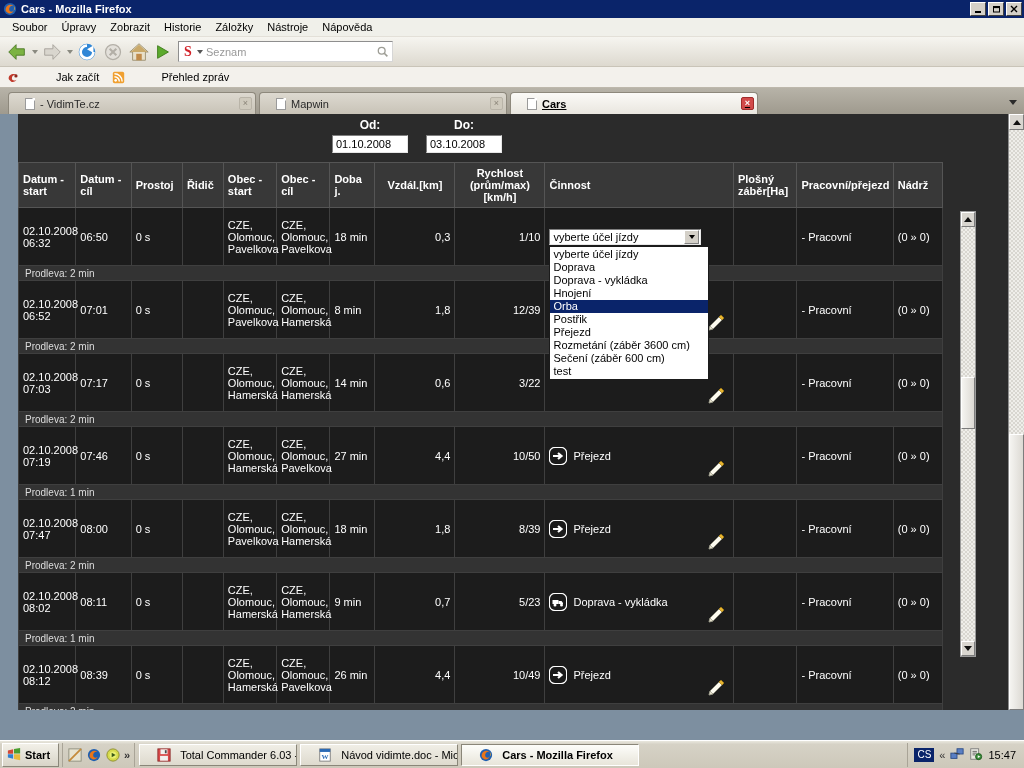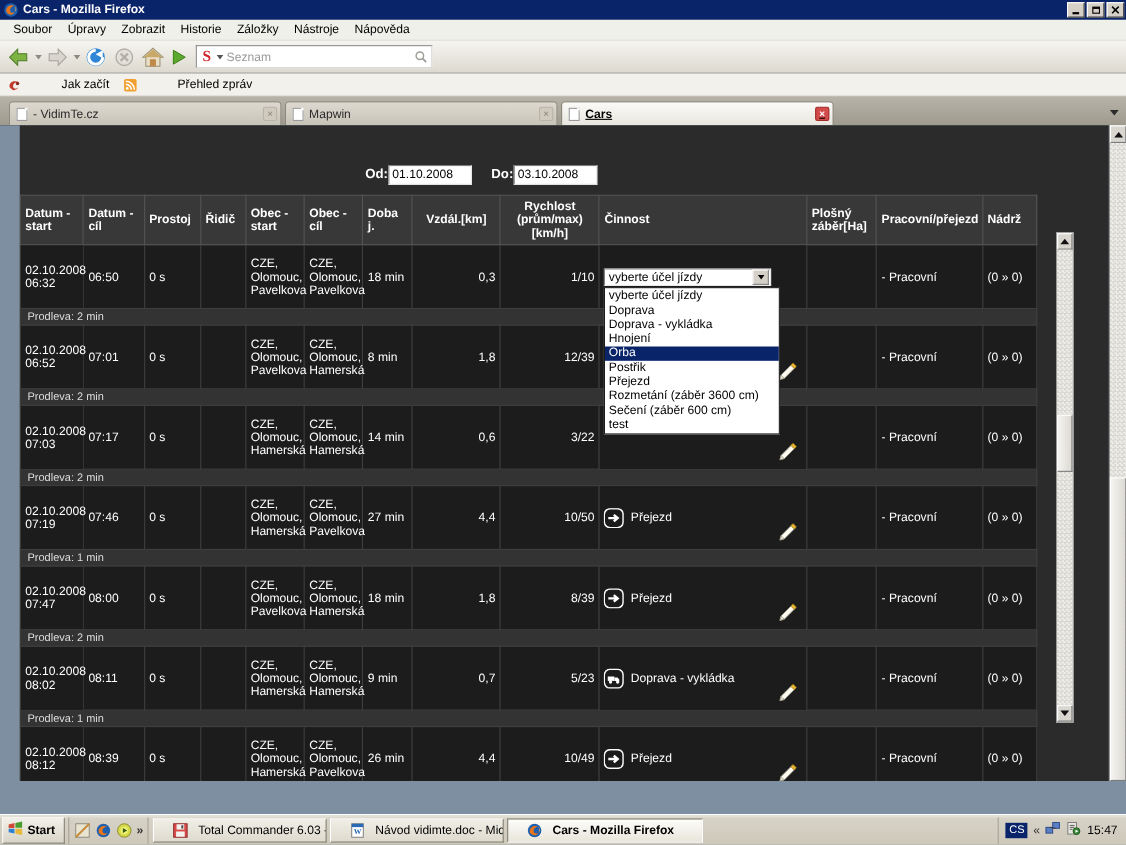--- a/index.html
+++ b/index.html
@@ -127,21 +127,21 @@
     position: relative;
   }
   .tab {
     width: 248px; height: 22px;
     margin-right: 3px;
     background: linear-gradient(to bottom,#ddd9d0,#c8c3b7);
     border: 1px solid #8d887c;
     border-bottom: none;
     border-radius: 4px 4px 0 0;
     display: flex; align-items: center;
-    padding: 0 3px 0 6px;
+    padding: 0 3px 0 16px;
     font-size: 11px; color: #2a2a2a;
   }
   .tab.active {
     background: linear-gradient(to bottom,#fbfaf7,#e9e6df);
     color: #000; font-weight: bold;
     height: 22px;
     text-decoration: underline;
   }
   .tab .tabicon {
     width: 10px; height: 12px; background:#fff; border:1px solid #9a9a9a;
@@ -183,21 +183,21 @@
     position:absolute; left:0; top:0; width:990px; height:100%;
     background:#2b2b2b;
   }
 
   
   .datefilter{
     display:flex; justify-content:flex-start; padding: 4px 0 0 0;
     margin-left: 314px;
     gap: 18px;
   }
-  .datefilter .dfcol{ display:flex; flex-direction:row; align-items:center;margin-top:32px; }
+  .datefilter .dfcol{ display:flex; flex-direction:column; align-items:center; }
   .datefilter .dflabel{
     color:#fff; font-weight:bold; font-size:12px; margin-bottom:3px;
   }
   .datefilter .dfinput{
     width: 76px; height:18px;
     background:#fff; color:#000; font-size:11px;
     border:1px solid; border-color:#7f7f7f #e6e6e6 #e6e6e6 #7f7f7f;
     display:flex;align-items:center; padding-left:3px;
   }
 

